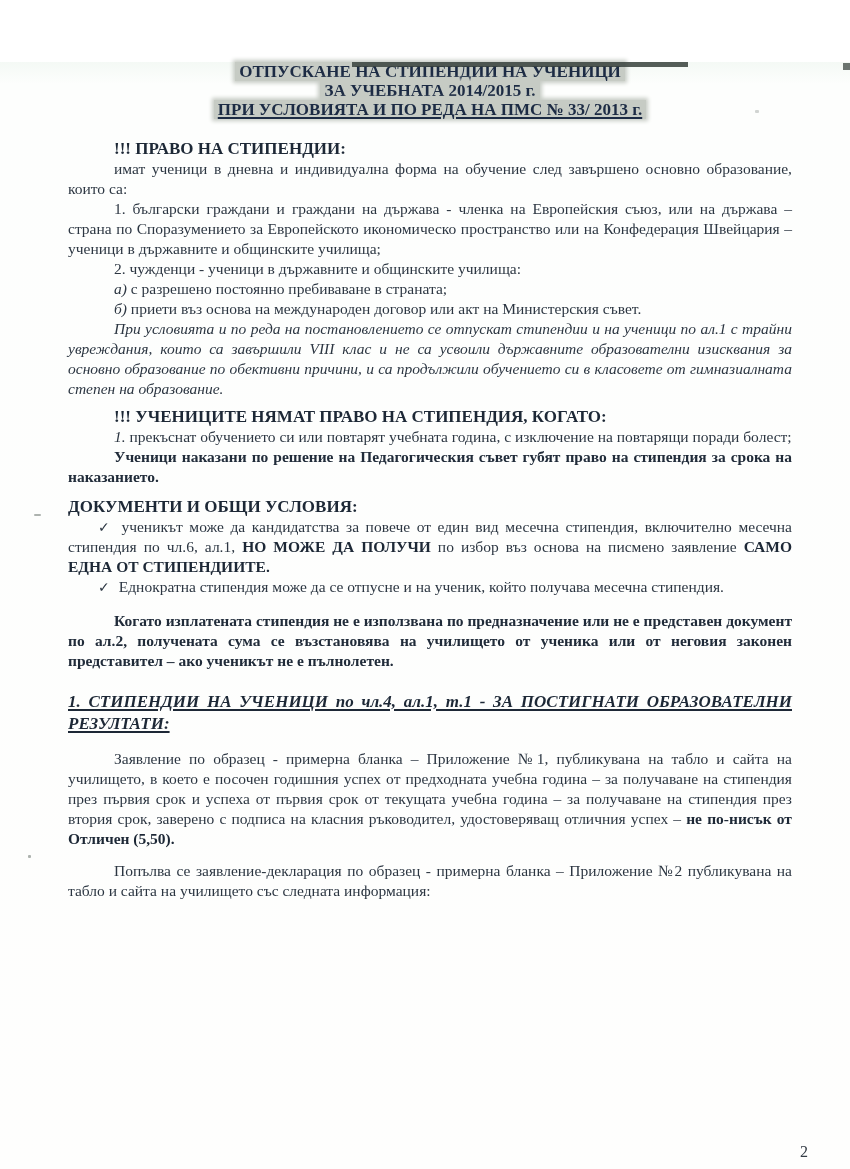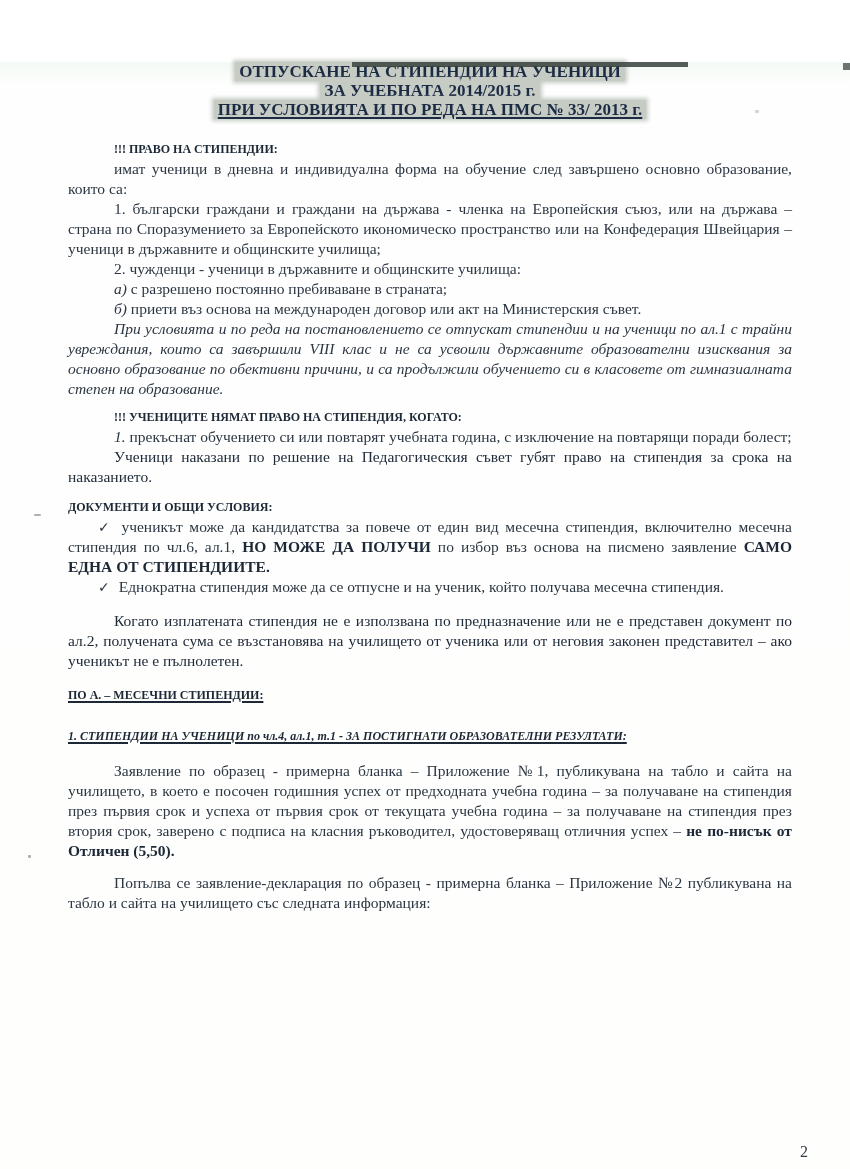--- a/index.html
+++ b/index.html
@@ -33,26 +33,26 @@
   .speck.s1{left:34px;top:452px;width:7px;height:2px;}
   .speck.s2{left:28px;top:793px;width:3px;height:3px;}
   .speck.s3{left:755px;top:48px;width:4px;height:3px;opacity:.3;}
 
   
   .title{margin:62px 0 0 0;text-align:center;line-height:19px;font-size:17px;font-weight:bold;color:#1c2b44;}
   .title .hl{background:#c6cbc4;padding:0 4px;box-shadow:0 0 4px 2px #c6cbc4;box-decoration-break:clone;}
   .underline{text-decoration:underline;text-decoration-thickness:1.5px;text-underline-offset:2px;}
 
   p{margin:0;}
-  .h{font-weight:bold;color:#1d2836;font-size:12px;}
+  .h{font-weight:bold;color:#1d2836;font-size:17px;}
   .indent{text-indent:46px;}
   .para{text-indent:46px;}
   .para.small-indent{text-indent:30px;}
   .italic{font-style:italic;}
-  .bold{font-weight:normal;color:#212c3a;}
+  .bold{font-weight:bold;color:#212c3a;}
   b{color:#1d2836;}
 
   .mt-pravo{margin-top:20px;}
   .mt-nyamat{margin-top:8px;}
   .mt-doc{margin-top:10px;}
   .mt-repay{margin-top:14px;}
   .mt-poa{margin-top:14px;}
   .mt-h1{margin-top:20px;}
   .mt-body1{margin-top:14px;}
   .mt-h2{margin-top:16px;}
@@ -94,21 +94,20 @@
   <p class="h indent mt-nyamat">!!! УЧЕНИЦИТЕ НЯМАТ ПРАВО НА СТИПЕНДИЯ, КОГАТО:</p>
   <p class="para"><i>1.</i><span> прекъснат обучението си или повтарят учебната година, с изключение на повтарящи поради болест;</span></p>
   <p class="para bold">Ученици наказани по решение на Педагогическия съвет губят право на стипендия за срока на наказанието.</p>
 
   <p class="h mt-doc">ДОКУМЕНТИ И ОБЩИ УСЛОВИЯ:</p>
   <p class="para small-indent"><span class="check">✓</span><span>ученикът може да кандидатства за повече от един вид месечна стипендия, включително месечна стипендия по чл.6, ал.1, </span><b>НО МОЖЕ ДА ПОЛУЧИ</b><span> по избор въз основа на писмено заявление </span><b>САМО ЕДНА ОТ СТИПЕНДИИТЕ.</b></p>
   <p class="para small-indent"><span class="check">✓</span><span>Еднократна стипендия може да се отпусне и на ученик, който получава месечна стипендия.</span></p>
 
   <p class="para bold mt-repay">Когато изплатената стипендия не е използвана по предназначение или не е представен документ по ал.2, получената сума се възстановява на училището от ученика или от неговия законен представител – ако ученикът не е пълнолетен.</p>
 
-  <p class="h underline mt-poa">ПО А. – МЕСЕЧНИ СТИПЕНДИИ:</p>
 
   <p class="h underline big-h mt-h1">1. СТИПЕНДИИ НА УЧЕНИЦИ по чл.4, ал.1, т.1 - ЗА ПОСТИГНАТИ ОБРАЗОВАТЕЛНИ РЕЗУЛТАТИ:</p>
   <p class="para mt-body1"><span>Заявление по образец - примерна бланка – Приложение №1, публикувана на табло и сайта на училището, в което е посочен годишния успех от предходната учебна година – за получаване на стипендия през първия срок и успеха от първия срок от текущата учебна година – за получаване на стипендия през втория срок, заверено с подписа на класния ръководител, удостоверяващ отличния успех – </span><b>не по-нисък от Отличен (5,50).</b></p>
 
   <p class="para mt-body2">Попълва се заявление-декларация по образец - примерна бланка – Приложение №2 публикувана на табло и сайта на училището със следната информация:</p>
 
   <div class="page-number">2</div>
 
 </div>
 

